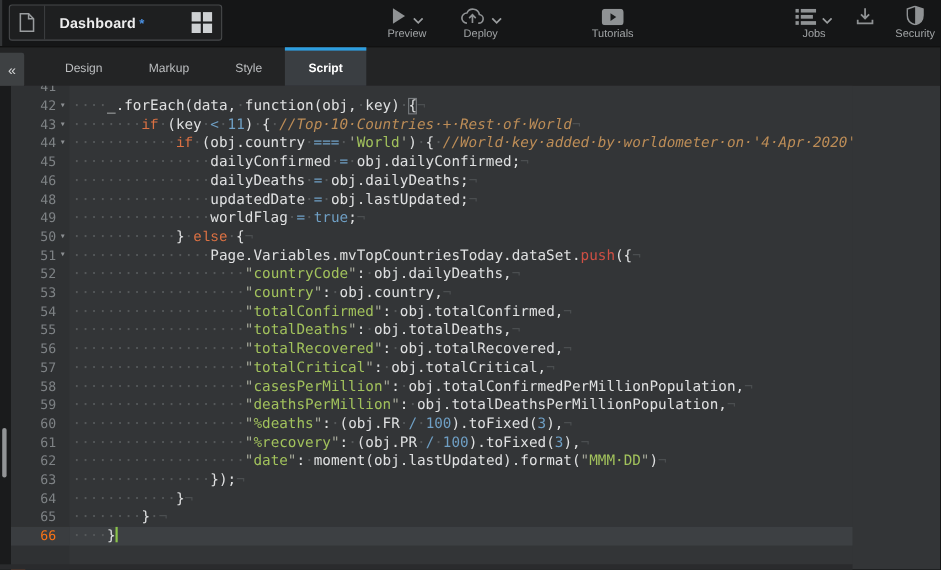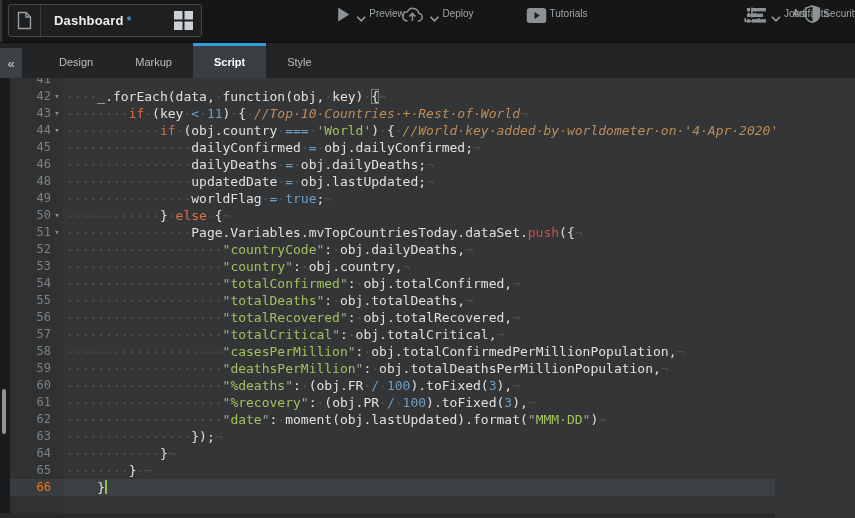--- a/index.html
+++ b/index.html
@@ -22,27 +22,27 @@
   .page-doc {
     width:32px; display:flex; align-items:center; justify-content:center;
     border-right:1px solid #3a3c3e; cursor:pointer;
   }
   .page-title-wrap { flex:1; display:flex; align-items:center; padding-left:13px; }
   .page-title { color:#ededee; font-size:13px; font-weight:bold; letter-spacing:.2px; }
   .dirty { color:var(--dirty,#4a90e2); font-size:12px; font-weight:bold; vertical-align:4px; margin-left:3px; }
   .page-grid { width:36px; display:flex; align-items:center; justify-content:center; cursor:pointer; }
   .tb-action {
     position:absolute; top:4px; transform:translateX(-50%);
-    display:flex; flex-direction:row; align-items:center; gap:3px; cursor:pointer;
+    display:flex; flex-direction:column; align-items:center; gap:3px; cursor:pointer;
   }
   .tb-icon-row { display:flex; align-items:flex-end; height:19px; }
   .tb-chevron { margin-left:5px; margin-bottom:1px; }
   .tb-label { font-size:10px; color:#a2a5a7; white-space:nowrap; }
   .act-preview{left:368px;} .act-deploy{left:435px;} .act-tutorials{left:555px;}
-  .act-jobs{left:738px;margin-left:36px;} .act-artifacts{left:784px;gap:32px;} .act-security{left:830px;}
+  .act-jobs{left:738px;} .act-artifacts{left:784px;gap:32px;} .act-security{left:830px;}
   
   .tabbar {
     position:absolute; left:0; top:42px; width:855px; height:36px;
     background:var(--tabbar-bg,#232425); border-top:1px solid #0d0d0d;
     display:flex; align-items:stretch;
   }
   .collapse-btn {
     position:absolute; left:0; top:5px; width:22px; height:31px;
     background:#3e4143; color:#d2d4d5; font-size:13px;
     display:flex; align-items:center; justify-content:center; cursor:pointer;
@@ -66,21 +66,21 @@
   .row { display:flex; height:17px; font-family:"DejaVu Sans Mono", monospace; font-size:13px; line-height:17px; }
   .gut {
     width:53px; flex:0 0 53px; display:flex; justify-content:flex-end; align-items:center;
     color:var(--lnum,#7e8285); font-size:12px;
   }
   .fold { width:12px; text-align:center; color:#8b8e91; font-size:9px; cursor:pointer; }
   .code-cell { flex:1; white-space:pre; padding-left:3px; color:var(--syn-plain,#dfe0e1); cursor:text; }
   .row.active .code-cell { background:#3d4043; }
   .row.active .gut { background:#3a3d40; color:#f97316; }
   .tok-p { color:var(--syn-plain,#dfe0e1); }
-  .tok-k { color:var(--syn-keyword,#dc7143); }
+  .tok-k { color:var(--syn-keyword,#dc7143);font-family:Liberation Mono, monospace; }
   .tok-n { color:var(--syn-number,#6f9fc4); }
   .tok-s { color:var(--syn-string,#a2c25c); }
   .tok-q { color:var(--syn-quote,#a6a89a); }
   .tok-c { color:var(--syn-comment,#bd8d57); font-style:italic; }
   .tok-r { color:var(--syn-method,#cf4f44); }
   .tok-ws { color:var(--syn-ws,#55585a); }
   .tok-eol { color:var(--syn-eol,#4b4e50); }
   .tok-mb { outline:1px solid #7a7d80; outline-offset:-1px; }
   .tok-cur { display:inline-block; width:2px; height:14px; background:var(--cursor,#8bc34a); vertical-align:-2px; }
   .bottom-band { position:absolute; left:0; bottom:0; width:855px; height:5px; background:#2a2b2d; }
@@ -203,22 +203,22 @@
           <span class="tb-label">Security</span>
         </div>
       </div>
   </div>
 
   <div class="tabbar">
     <div class="collapse-btn">«</div>
     <div class="tabs" id="tab-list">
         <div class="tab">Design</div>
         <div class="tab">Markup</div>
+        <div class="tab">Style</div>
         <div class="tab active">Script</div>
-        <div class="tab">Style</div>
       </div>
   </div>
 
   <div class="editor">
     <div class="left-strip">
       <div class="thumb"></div>
     </div>
     <div class="gutter-col"></div>
     <div class="rows" id="rows">
         <div class="row">

